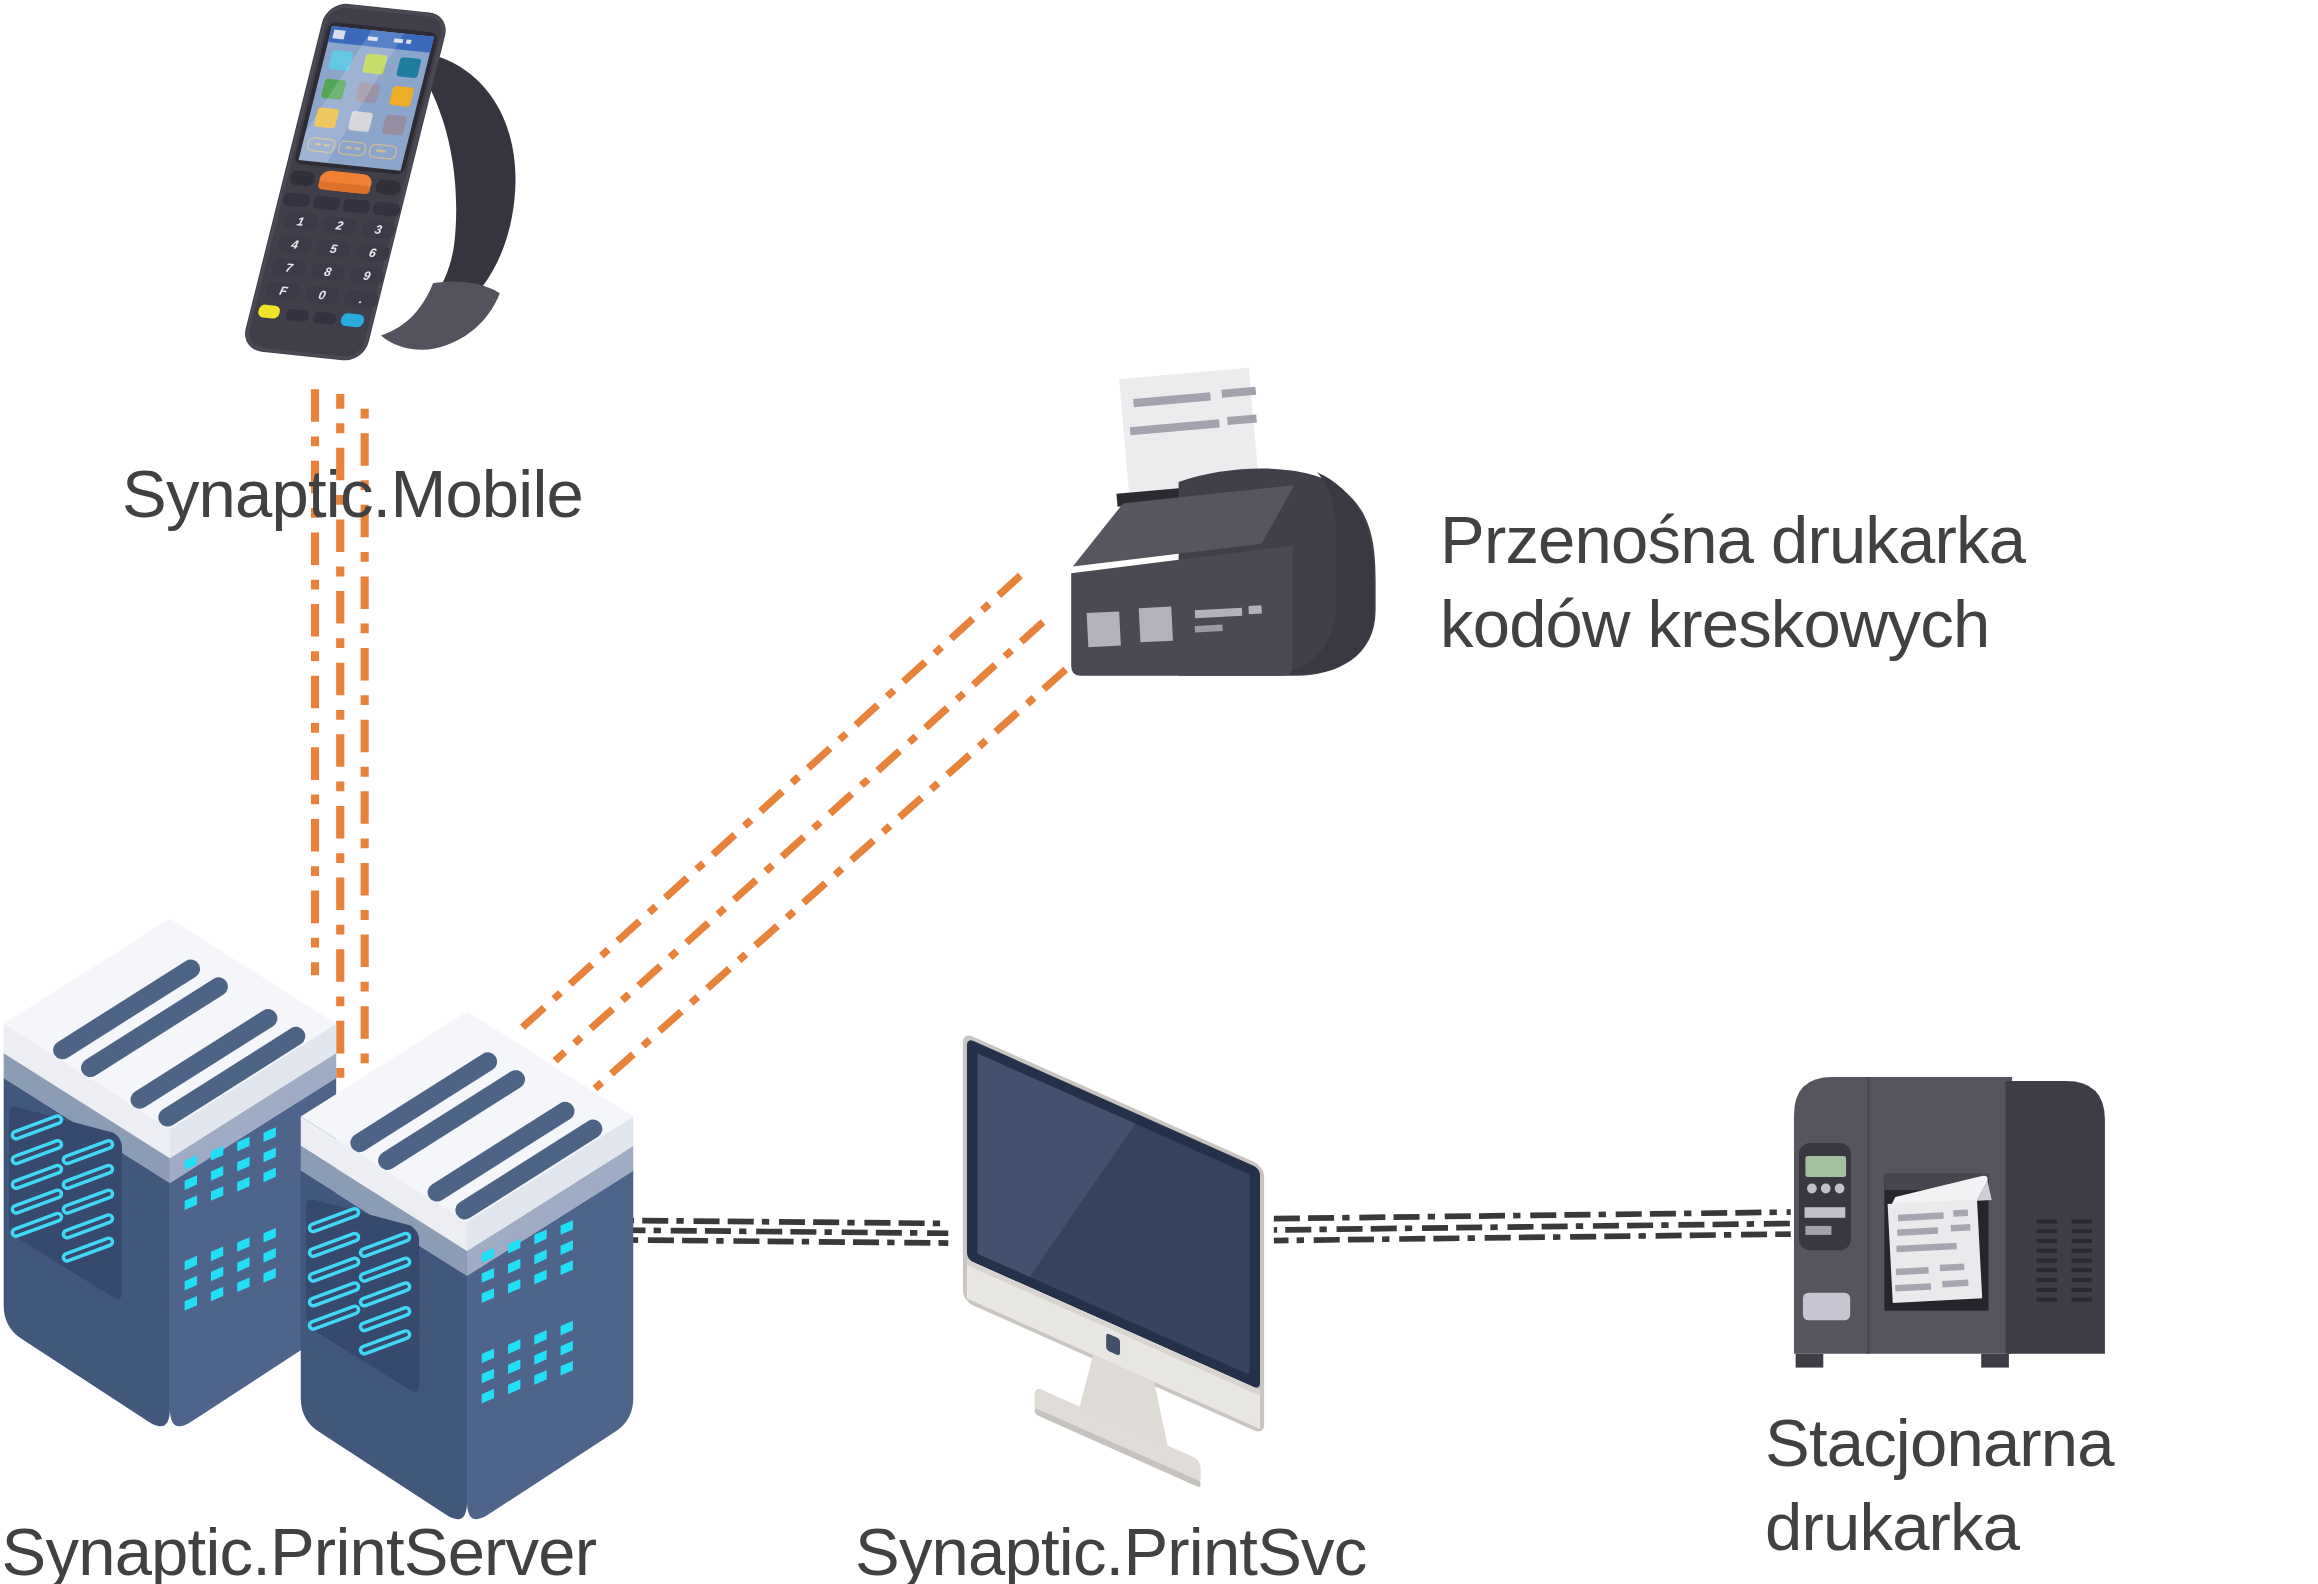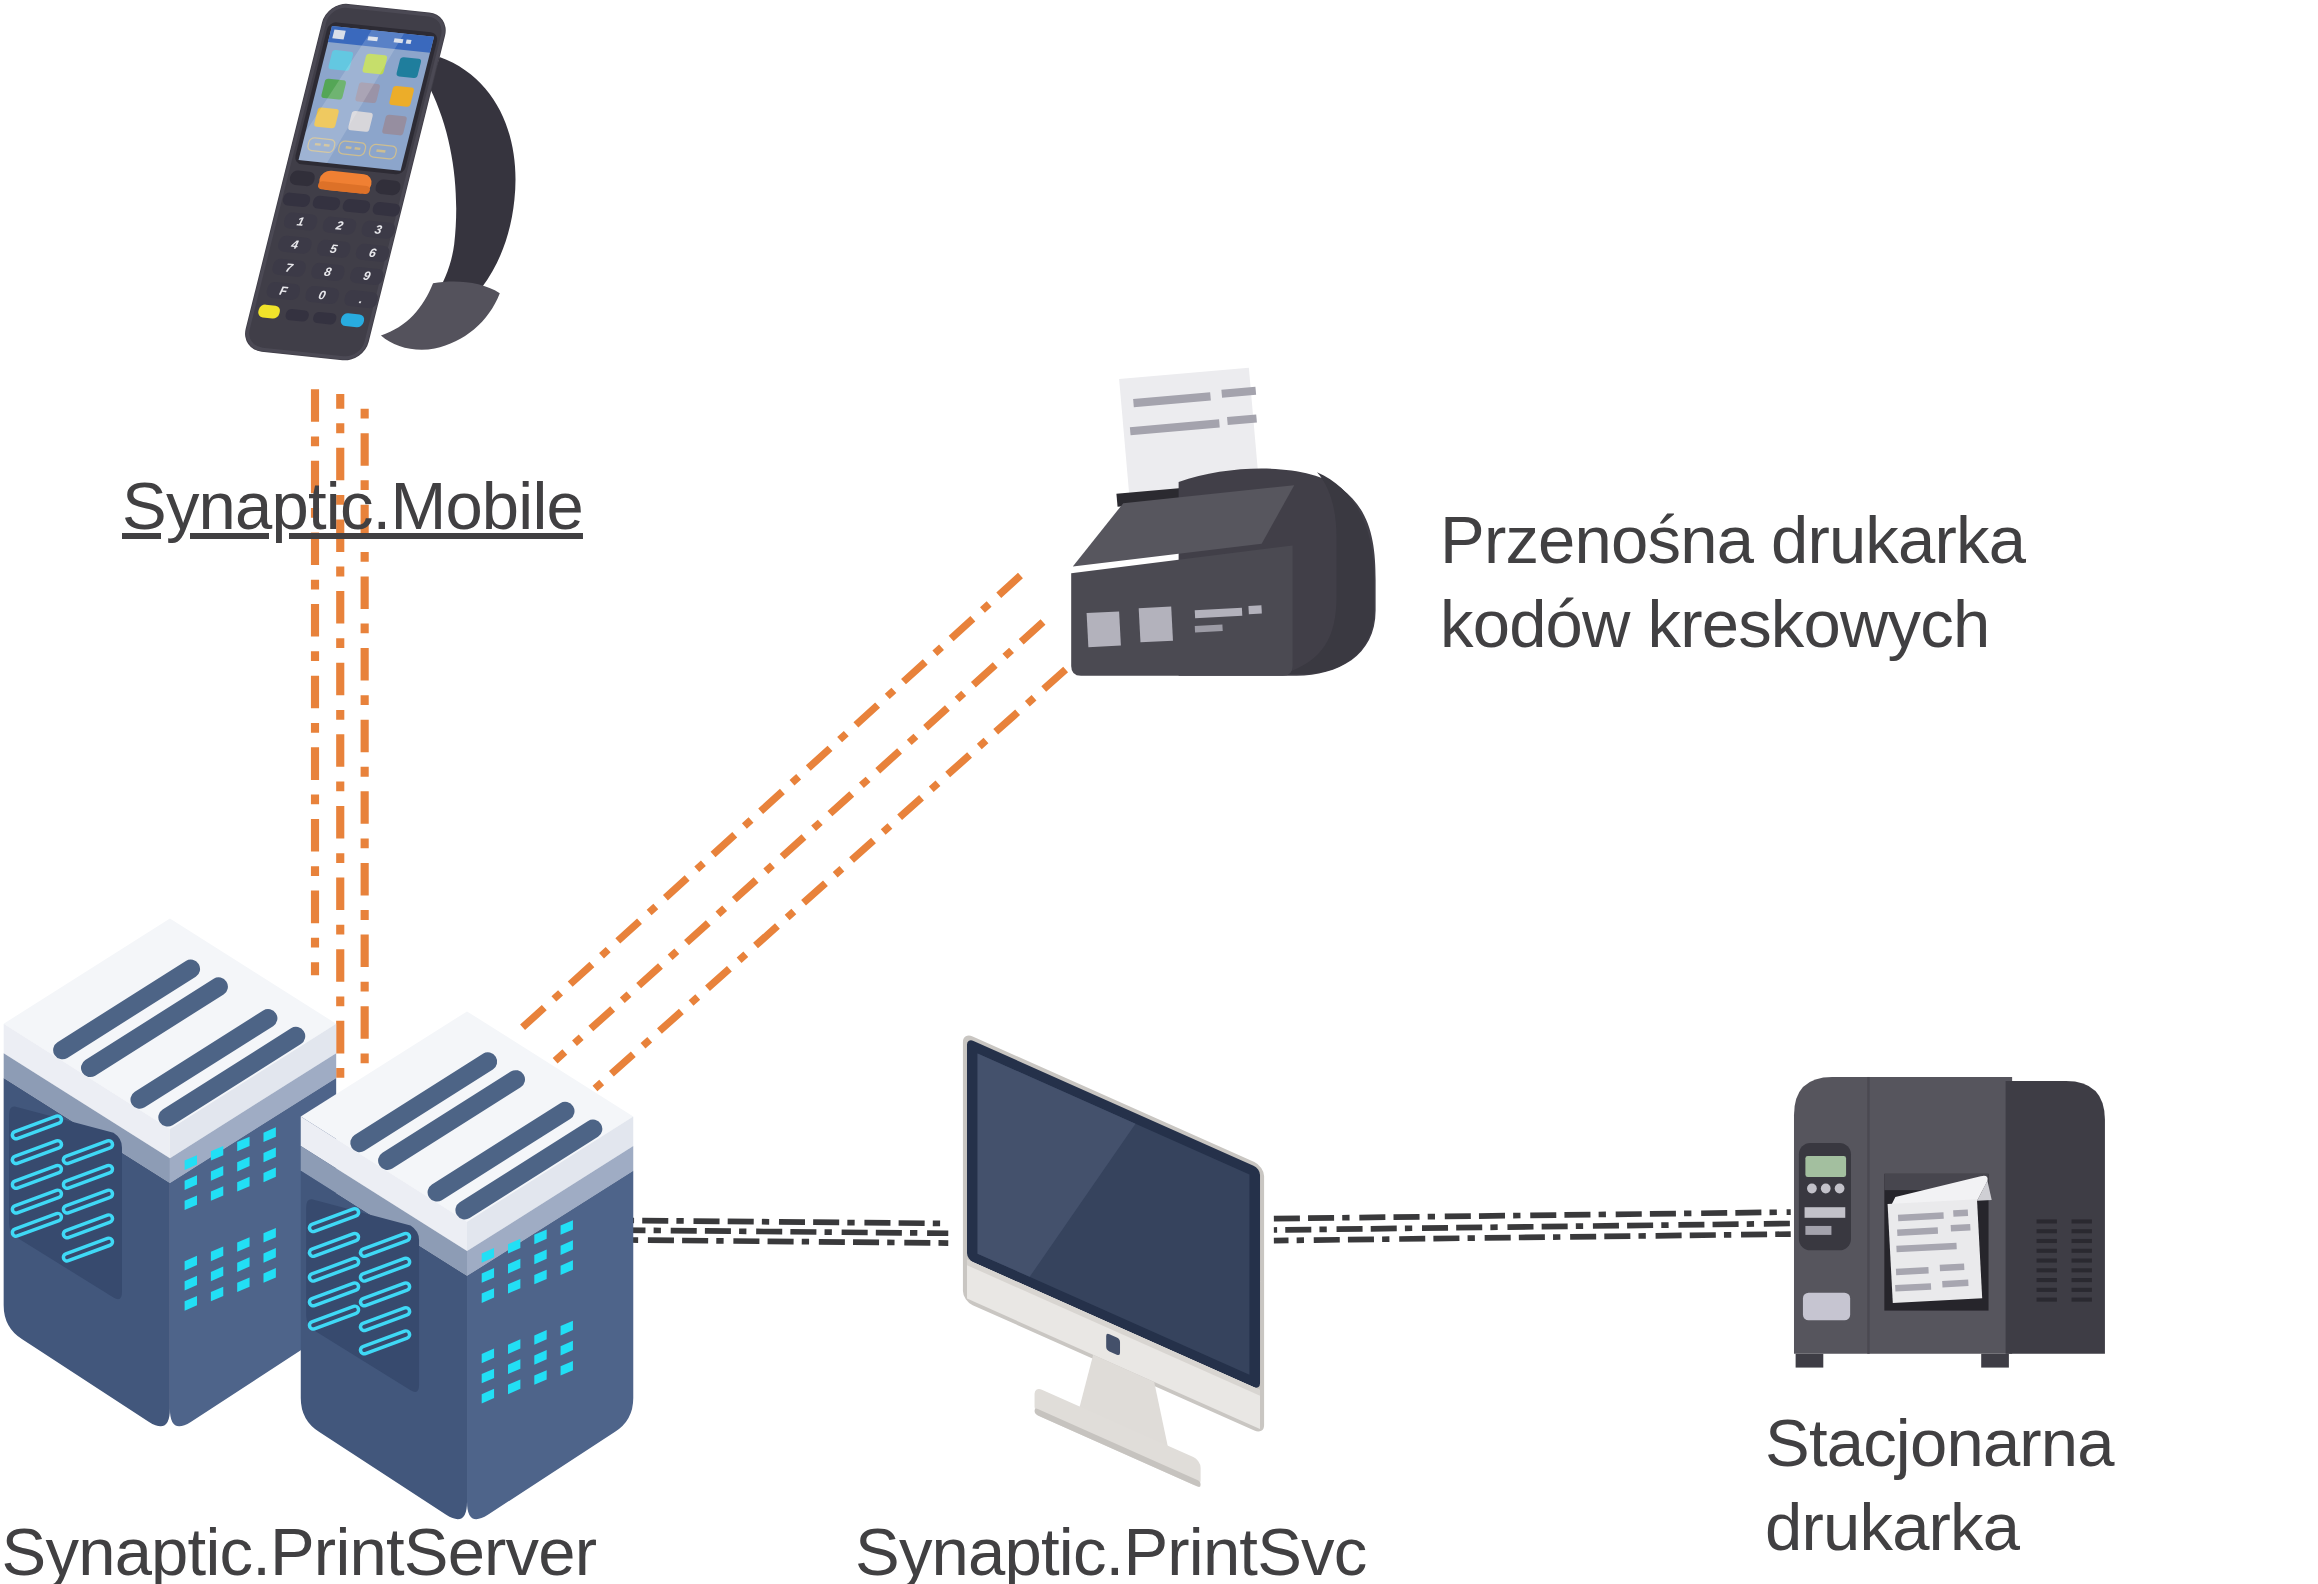--- a/index.html
+++ b/index.html
@@ -326,21 +326,21 @@
       </g>
 
       <rect x="10" y="378" width="26" height="16" rx="7" fill="#F0E32A"></rect>
       <rect x="44" y="380" width="28" height="14" rx="6" fill="#343240"></rect>
       <rect x="78" y="380" width="28" height="14" rx="6" fill="#343240"></rect>
       <rect x="112" y="378" width="28" height="16" rx="7" fill="#28ACE0"></rect>
     </g>
   </g>
 </svg>
 
-<div class="node-label" style="left:122px;top:464px;text-decoration:underline;">Synaptic.Mobile</div>
+<div class="node-label" style="left:122px;top:452px;">Synaptic.Mobile</div>
 
 <div class="node-label" style="left:1440px;top:498px;">Przenośna drukarka
 kodów kreskowych</div>
 
 <div class="node-label" style="left:1.6px;top:1510px;">Synaptic.PrintServer</div>
 
 <div class="node-label" style="left:855px;top:1510px;">Synaptic.PrintSvc</div>
 
 <div class="node-label" style="left:1765px;top:1401px;">Stacjonarna drukarka
 kodów kreskowych</div>

